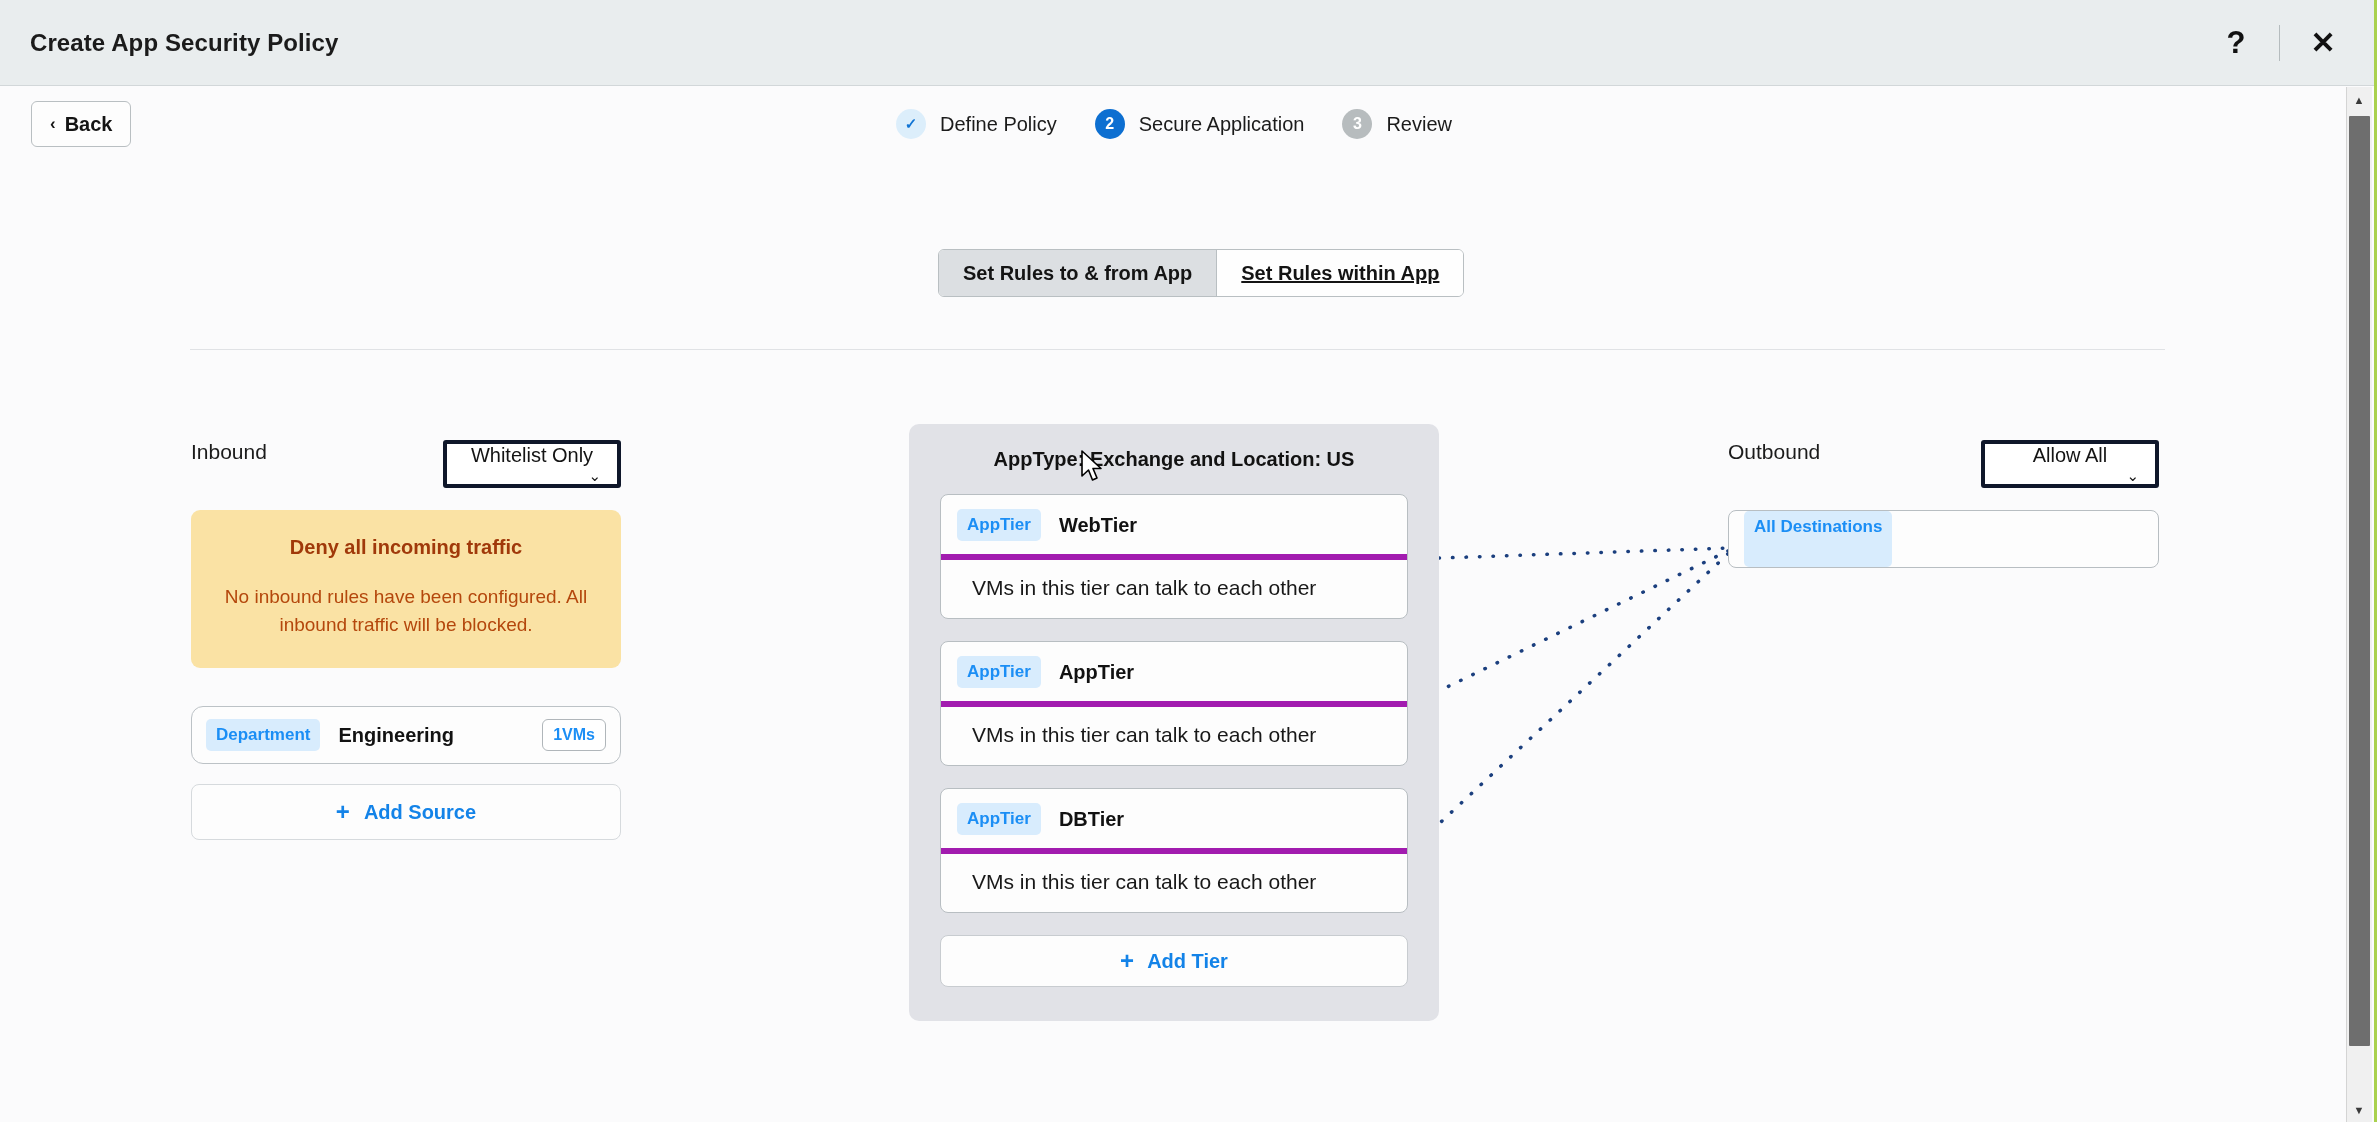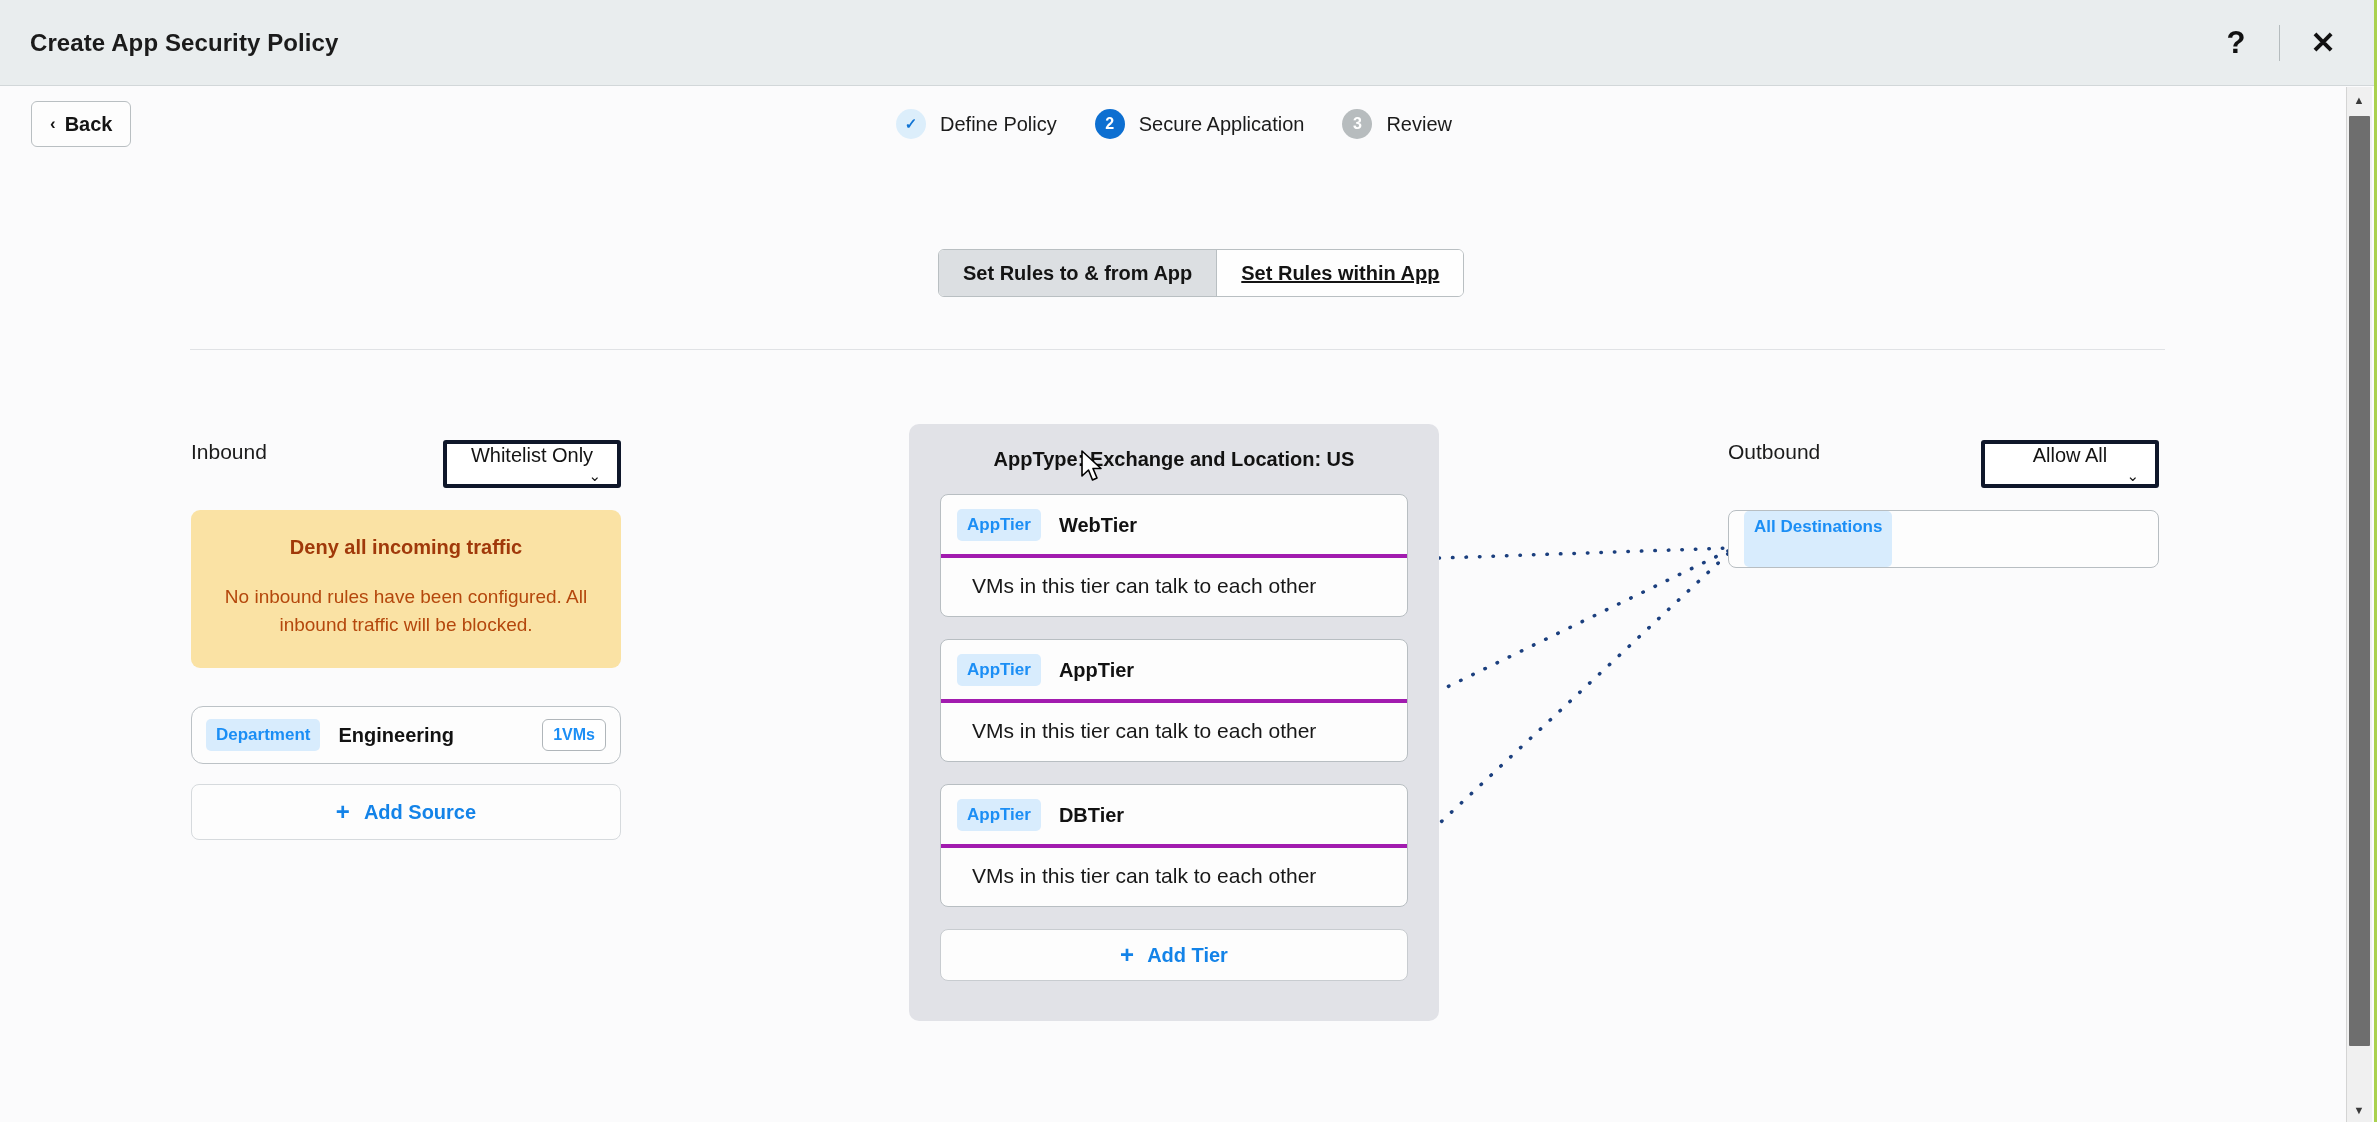--- a/index.html
+++ b/index.html
@@ -179,21 +179,21 @@
   .app-panel-title {
     text-align: center; font-size: 20px; font-weight: bold; color: #121212;
     margin-bottom: 23px;
   }
   .tier-card {
     border: 1px solid #b8bec2; border-radius: 8px; background: #fdfdfd;
     margin-bottom: 22px;
   }
   .tier-head {
     display: flex; align-items: center; padding: 14px 16px 13px;
-    border-bottom: 4px solid #a21caf;
+    border-bottom: 6px solid #a21caf;
   }
   .tier-name { font-size: 20px; font-weight: bold; color: #121212; margin-left: 18px; }
   .tier-desc { padding: 16px 31px 18px; font-size: 21px; color: #181818; }
 
   .add-tier-btn {
     height: 52px; margin-top: 2px;
     border: 1px solid #c8ccd0; border-radius: 8px; background: #fdfdfd;
     display: flex; align-items: center; justify-content: center; gap: 13px;
     font-size: 20px; font-weight: bold; color: #1383e8; cursor: pointer;
   }

